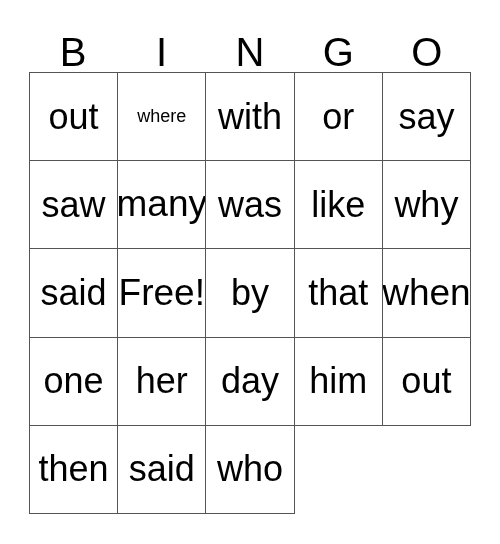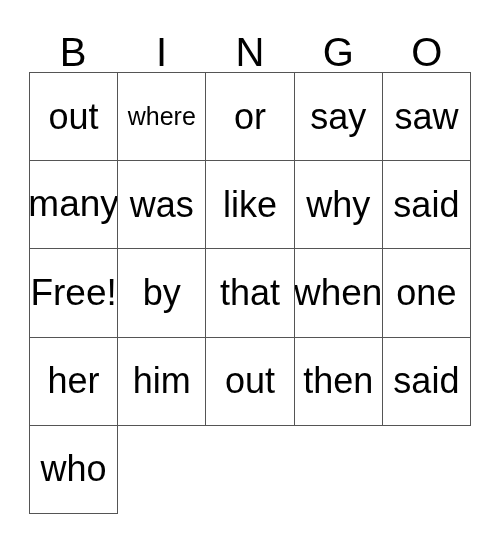--- a/index.html
+++ b/index.html
@@ -71,21 +71,21 @@
     padding: 0 1px;
   }
   .cell-text {
     font-size: 36px;
     font-weight: 400;
     line-height: 1.05;
     white-space: nowrap;
     display: block;
   }
   
-  .cell-text.size-sm { font-size: 25px; }
+  .cell-text.size-sm { font-size: 18px; }
   .cell-text.size-md { font-size: 37px; }
 </style>
 </head>
 <body>
 
 <div class="card">
 
   <div class="header-row">
     <div class="header-cell">
       <span class="header-letter">B</span>
@@ -104,20 +104,23 @@
     </div>
   </div>
 
   <div class="grid">
 
     <div class="cell">
       <span class="cell-text">out</span>
     </div>
     <div class="cell">
       <span class="cell-text size-sm">where</span>
+    </div>
+    <div class="cell">
+      <span class="cell-text">with</span>
     </div>
     <div class="cell">
       <span class="cell-text">or</span>
     </div>
 
     <div class="cell">
       <span class="cell-text">say</span>
     </div>
     <div class="cell">
       <span class="cell-text">saw</span>
@@ -151,20 +154,23 @@
     <div class="cell">
       <span class="cell-text size-md">when</span>
     </div>
     <div class="cell">
       <span class="cell-text">one</span>
     </div>
     <div class="cell">
       <span class="cell-text">her</span>
     </div>
     <div class="cell">
+      <span class="cell-text">day</span>
+    </div>
+    <div class="cell">
       <span class="cell-text">him</span>
     </div>
 
     <div class="cell">
       <span class="cell-text">out</span>
     </div>
     <div class="cell">
       <span class="cell-text">then</span>
     </div>
     <div class="cell">

